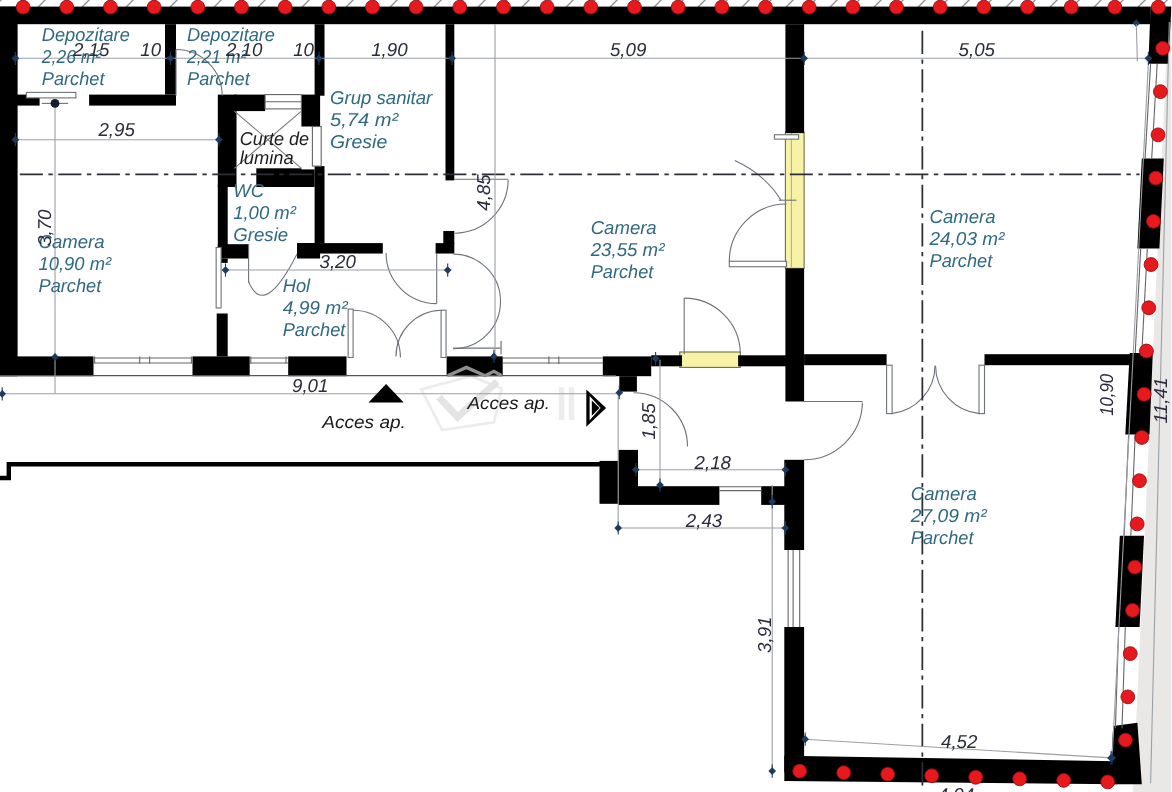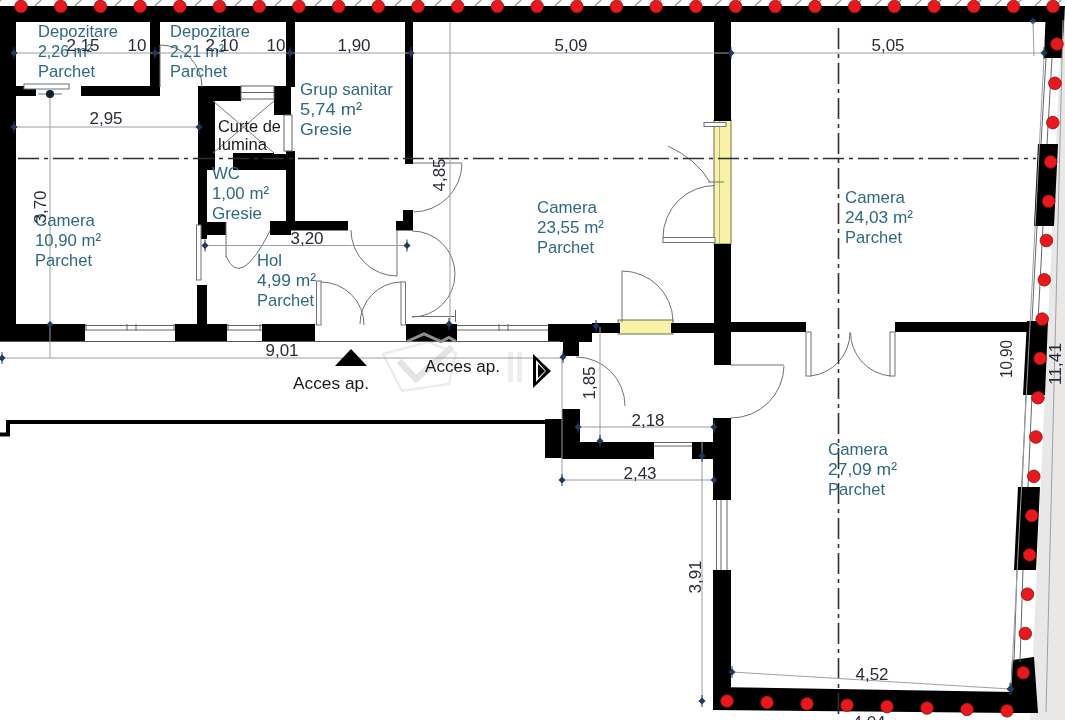--- a/index.html
+++ b/index.html
@@ -1,16 +1,16 @@
 <!DOCTYPE html>
 <html><head>
 <meta charset="utf-8">
 <style>
   html,body{margin:0;padding:0;background:#ffffff;}
-  #plan{width:1046px;height:720px;position:relative;font-family:"Liberation Sans", sans-serif;}
+  #plan{width:1046px;height:720px;position:relative;font-family:"Liberation Sans", sans-serif;font-style:italic;}
   svg{display:block}
   text{font-family:"Liberation Sans", sans-serif;}
 </style>
 </head>
 <body>
 <div id="plan">
 <svg width="1065" height="720" viewBox="0 0 1065 720">
 
   <rect x="0" y="0" width="1065" height="720" fill="#ffffff"></rect>
 

